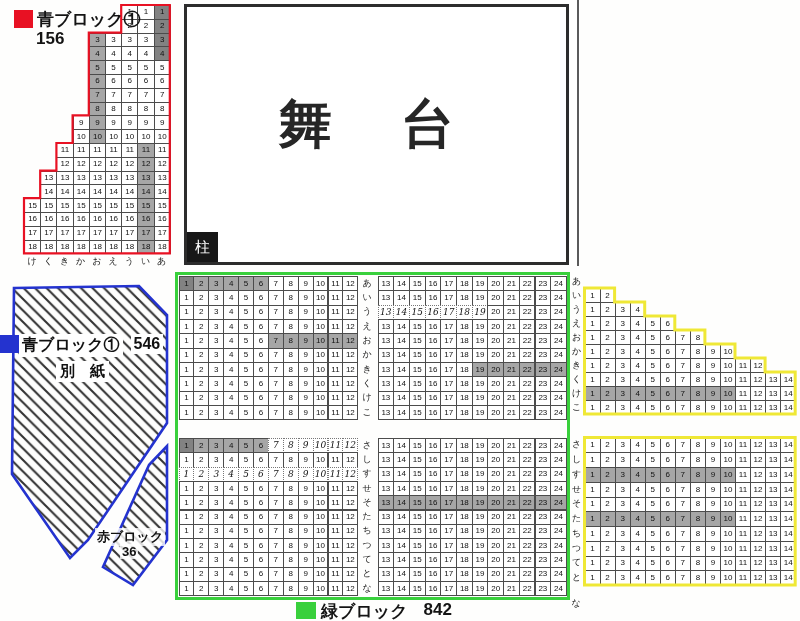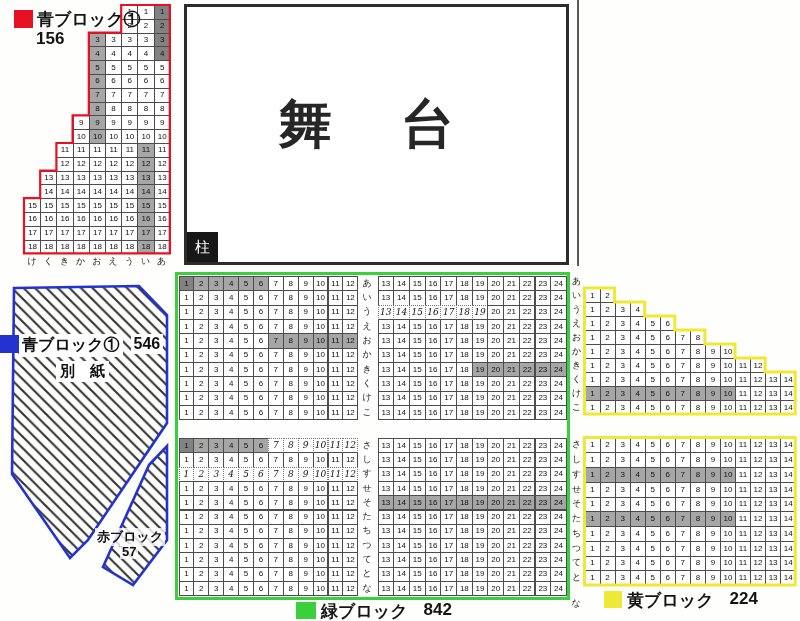--- a/index.html
+++ b/index.html
@@ -60,21 +60,21 @@
   </div>
   <div class="lg-text" style="position:absolute;left:36px;top:29px;font-size:17px;z-index:7;">156</div>
 
   <div class="legend" style="left:0px;top:334px;">
     <span id="blue-sw" class="sq" style="width: 19px; height: 18px; margin-top: 1px; background: rgb(36, 51, 207);"></span>
     <span class="lg-text white-tag" style="position:static;font-size:16px;padding:1px 3px;">青ブロック①</span>
     <span class="lg-text white-tag" style="position:static;font-size:16px;padding:1px 3px;margin-left:8px;">546</span>
   </div>
   <div class="white-tag" style="left:56px;top:361px;font-size:15px;padding:1px 4px;">別　紙</div>
   <div class="white-tag" style="left:95px;top:528px;font-size:13px;padding:0 2px;background:rgba(255,255,255,.8);">赤ブロック</div>
-  <div class="white-tag" style="left:120px;top:544px;font-size:13px;padding:0 2px;background:rgba(255,255,255,.8);">57</div>
+  <div class="white-tag" style="left:120px;top:544px;font-size:13px;padding:0 2px;background:rgba(255,255,255,.8);">36</div>
 
   <div id="red-cells" class="cells">
       <div class="seat" style="left: 121.2px; top: 5px; width: 17.2px; height: 14.8px;">1</div>
       <div class="seat" style="left: 137.4px; top: 5px; width: 17.2px; height: 14.8px;">1</div>
       <div class="seat dark" style="left: 153.6px; top: 5px; width: 17.2px; height: 14.8px;">1</div>
       <div class="seat" style="left: 121.2px; top: 18.8px; width: 17.2px; height: 14.8px;">2</div>
       <div class="seat" style="left: 137.4px; top: 18.8px; width: 17.2px; height: 14.8px;">2</div>
       <div class="seat dark" style="left: 153.6px; top: 18.8px; width: 17.2px; height: 14.8px;">2</div>
       <div class="seat mid" style="left: 88.8px; top: 32.6px; width: 17.2px; height: 14.8px;">3</div>
       <div class="seat" style="left: 105px; top: 32.6px; width: 17.2px; height: 14.8px;">3</div>
@@ -967,20 +967,15 @@
       <div class="seat" style="left: 765.1px; top: 570.25px; width: 16.05px; height: 15.75px;">13</div>
       <div class="seat" style="left: 780.15px; top: 570.25px; width: 16.05px; height: 15.75px;">14</div>
     </div>
 
   <div class="legend" style="left:296px;top:600px;">
     <span id="green-sw" class="sq" style="width: 20px; height: 17px; margin-top: 2px; background: rgb(57, 208, 60);"></span>
     <span class="lg-text" style="font-size:17px;margin-left:5px;">緑ブロック</span>
     <span class="lg-text" style="font-size:17px;margin-left:16px;">842</span>
   </div>
 
-  <div class="legend" style="left:604px;top:589px;">
-    <span id="yellow-sw" class="sq" style="width: 18px; height: 17px; margin-top: 2px; background: rgb(239, 232, 54);"></span>
-    <span class="lg-text" style="font-size:17px;margin-left:5px;">黄ブロック</span>
-    <span class="lg-text" style="font-size:17px;margin-left:16px;">224</span>
-  </div>
   <div class="axis-label" style="left:570px;top:597px;width:12px;height:12px;">な</div>
 
 </div>
 
 </body></html>

